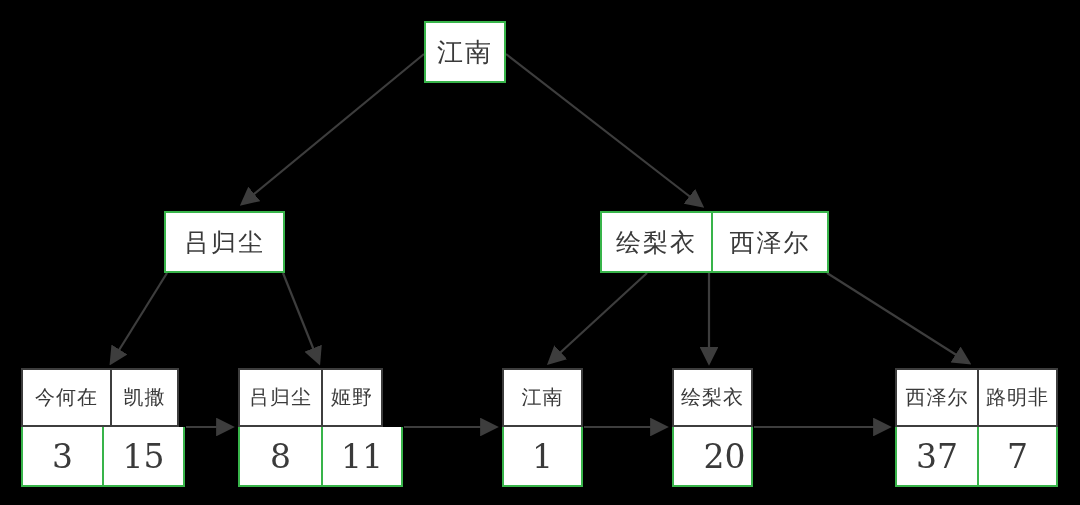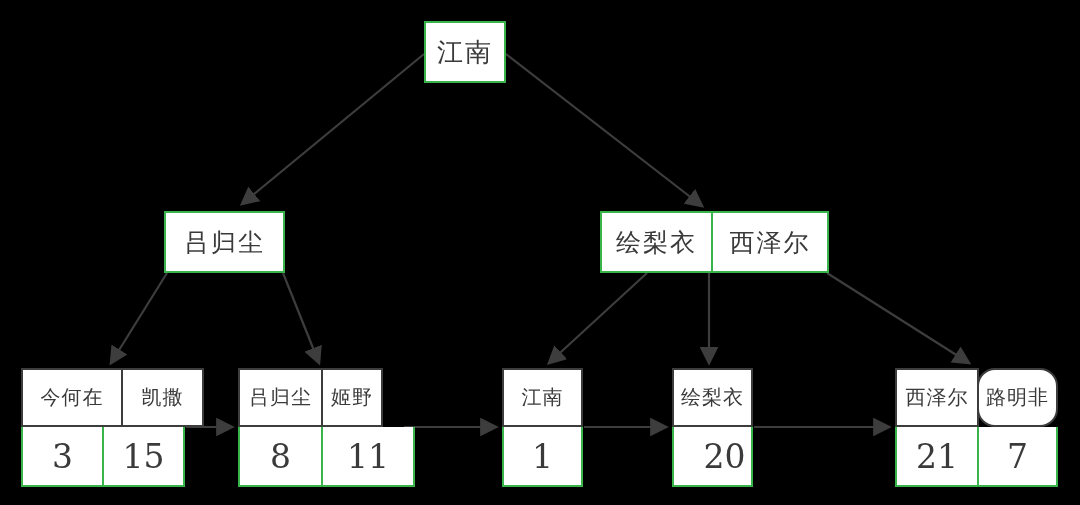--- a/index.html
+++ b/index.html
@@ -95,24 +95,24 @@
     <div class="icell" style="width:113px;">
       <span>绘梨衣</span>
     </div>
     <div class="icell" style="width:118px;">
       <span>西泽尔</span>
     </div>
   </div>
 
   <div class="leaf" style="left:21px; top:368px;">
     <div class="lrow">
-      <div class="kcell" style="width:102px;">
+      <div class="kcell" style="width:91px;">
         <span>今何在</span>
       </div>
-      <div class="kcell" style="width:83px;">
+      <div class="kcell" style="width:69px;">
         <span>凯撒</span>
       </div>
     </div>
     <div class="lrow">
       <div class="vcell" style="width:83px;">
         <span>3</span>
       </div>
       <div class="vcell" style="width:83px;">
         <span>15</span>
       </div>
@@ -125,21 +125,21 @@
         <span>吕归尘</span>
       </div>
       <div class="kcell" style="width:62px;">
         <span>姬野</span>
       </div>
     </div>
     <div class="lrow">
       <div class="vcell" style="width:85px;">
         <span>8</span>
       </div>
-      <div class="vcell" style="width:94px;">
+      <div class="vcell" style="width:82px;">
         <span>11</span>
       </div>
     </div>
   </div>
 
   <div class="leaf" style="left:502px; top:368px;">
     <div class="lrow">
       <div class="kcell" style="width:81px;">
         <span>江南</span>
       </div>
@@ -162,27 +162,27 @@
         <span>20</span>
       </div>
     </div>
   </div>
 
   <div class="leaf" style="left:895px; top:368px;">
     <div class="lrow">
       <div class="kcell" style="width:84px;">
         <span>西泽尔</span>
       </div>
-      <div class="kcell" style="width:81px;border-radius:18px;">
+      <div class="kcell" style="width:81px;">
         <span>路明非</span>
       </div>
     </div>
     <div class="lrow">
       <div class="vcell" style="width:84px;">
-        <span>21</span>
+        <span>37</span>
       </div>
       <div class="vcell" style="width:81px;">
         <span>7</span>
       </div>
     </div>
   </div>
 
 </div>
 
 </body></html>

